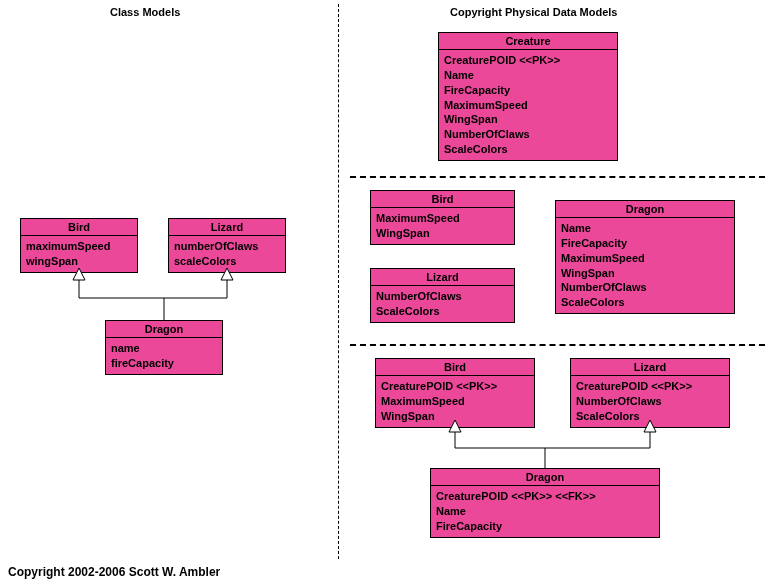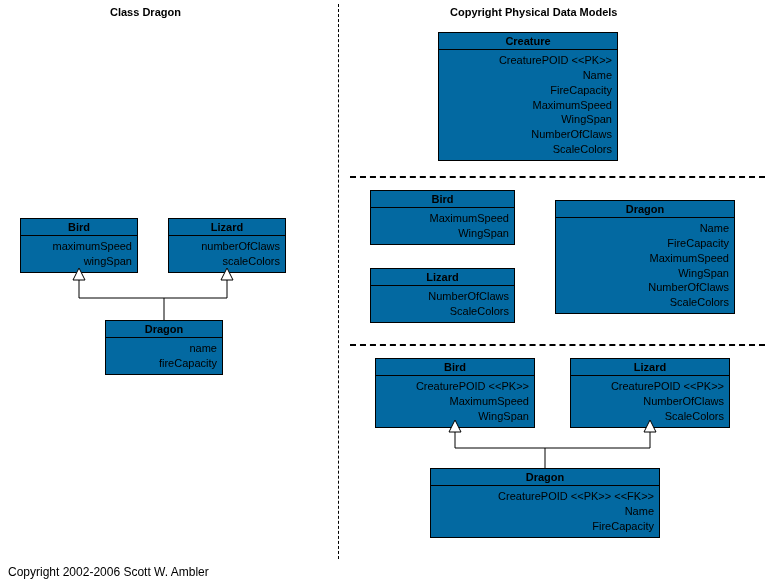--- a/index.html
+++ b/index.html
@@ -15,59 +15,58 @@
   }
   .heading {
     font-weight: bold;
     font-size: 11px;
     text-align: center;
     position: absolute;
   }
   .box {
     position: absolute;
     border: 1px solid #000;
-    background: #0369a1;
+    background: #ec4899;
   }
   .box-title {
     border-bottom: 1px solid #000;
     font-weight: bold;
     text-align: center;
     padding: 2px 4px;
     font-size: 11px;
   }
   .box-body {
     padding: 3px 5px;
-    font-weight: normal;
+    font-weight: bold;
     font-size: 11px;
     line-height: 1.35;
-    text-align: right;
   }
   .vline {
     position: absolute;
     border-left: 1px dashed #000;
   }
   .hline-dash {
     position: absolute;
     border-top: 2px dashed #000;
   }
   .copyright {
     position: absolute;
-    font-weight: normal;
+    font-weight: bold;
     font-size: 12px;
   }
   svg.connector {
     position: absolute;
     overflow: visible;
     pointer-events: none;
   }
 </style>
 </head>
 <body>
 
-<div class="heading" style="left:110px; top:6px;">Class Dragon</div>
+<div class="heading" style="left:110px; top:6px;">Class Models</div>
 <div class="heading" style="left:450px; top:6px;">Copyright Physical Data Models</div>
 
 <div class="vline" style="left:338px; top:4px; height:555px;"></div>
 
 <div class="box" style="left:20px; top:218px; width:118px;">
   <div class="box-title">Bird</div>
   <div class="box-body">
     <div>maximumSpeed</div>
     <div>wingSpan</div>
   </div>

